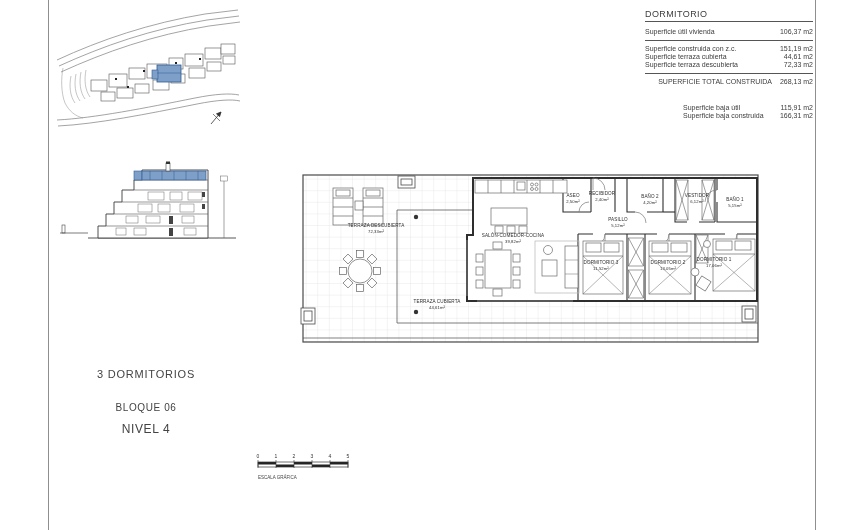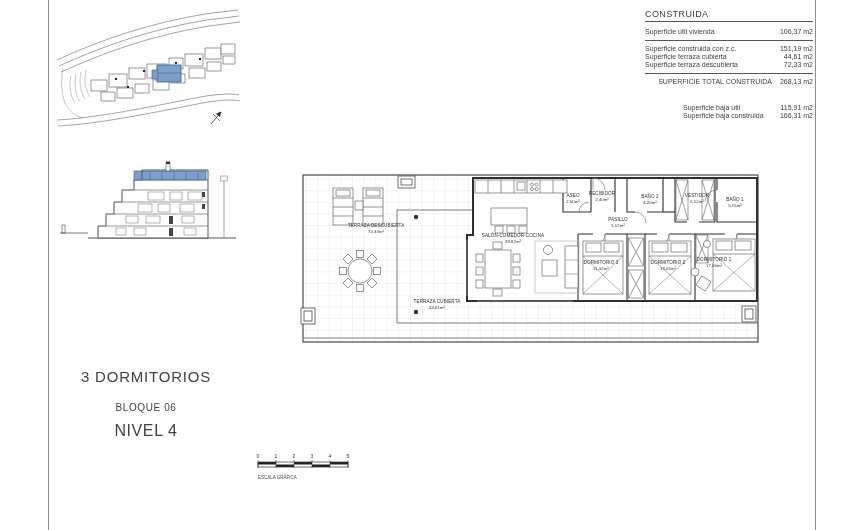--- a/index.html
+++ b/index.html
@@ -11,23 +11,23 @@
   
   #superficies{position:absolute;left:645px;top:10px;width:168px;font-size:7px;line-height:8px;color:#3c3c3c;}
   #superficies .title{font-size:9px;letter-spacing:.4px;padding-bottom:3px;border-bottom:1px solid #555;}
   #superficies .row{display:flex;justify-content:space-between;}
   #superficies .row .val{width:48px;text-align:right;white-space:nowrap;}
   #superficies .sep{border-top:1px solid #555;}
   #superficies .total{display:flex;justify-content:flex-end;gap:8px;margin-top:4px;}
   #superficies .indent{padding-left:38px;}
   
   .unit-text{position:absolute;left:58px;width:176px;text-align:center;color:#434343;}
-  #unit-type{top:368px;font-size:15px;letter-spacing:.8px;}
+  #unit-type{top:368px;font-size:11px;letter-spacing:.8px;}
   #unit-block{top:402px;font-size:10px;letter-spacing:.6px;}
-  #unit-level{top:422px;font-size:16px;letter-spacing:.6px;}
+  #unit-level{top:422px;font-size:12px;letter-spacing:.6px;}
   
   .drawing{position:absolute;}
   
   .plan-label{
     position:absolute;transform:translate(-50%,-50%);text-align:center;
     font-size:4.6px;line-height:1.25;color:#2f2f2f;white-space:nowrap;letter-spacing:.1px;
   }
   .plan-label span{display:block;}
   .plan-label .area{font-size:4.2px;}
 </style>
@@ -146,21 +146,21 @@
 
     <line x1="166" y1="40" x2="166" y2="98" stroke="#666" stroke-width=".6"></line>
     <rect x="162.5" y="36" width="7" height="5" fill="#fff" stroke="#666" stroke-width=".5"></rect>
   </svg>
 
   <div class="unit-text" id="unit-type">3 DORMITORIOS</div>
   <div class="unit-text" id="unit-block">BLOQUE 06</div>
   <div class="unit-text" id="unit-level">NIVEL 4</div>
 
   <div id="superficies">
-    <div class="title">CONSTRUIDA</div>
+    <div class="title">DORMITORIO</div>
     <div class="row" style="margin-top:6px;padding-bottom:4px;">
       <span>Superficie útil vivienda</span>
       <span class="val">106,37 m2</span>
     </div>
     <div class="sep"></div>
     <div style="margin-top:4px;">
       <div class="row">
         <span>Superficie construida con z.c.</span>
         <span class="val">151,19 m2</span>
       </div>

